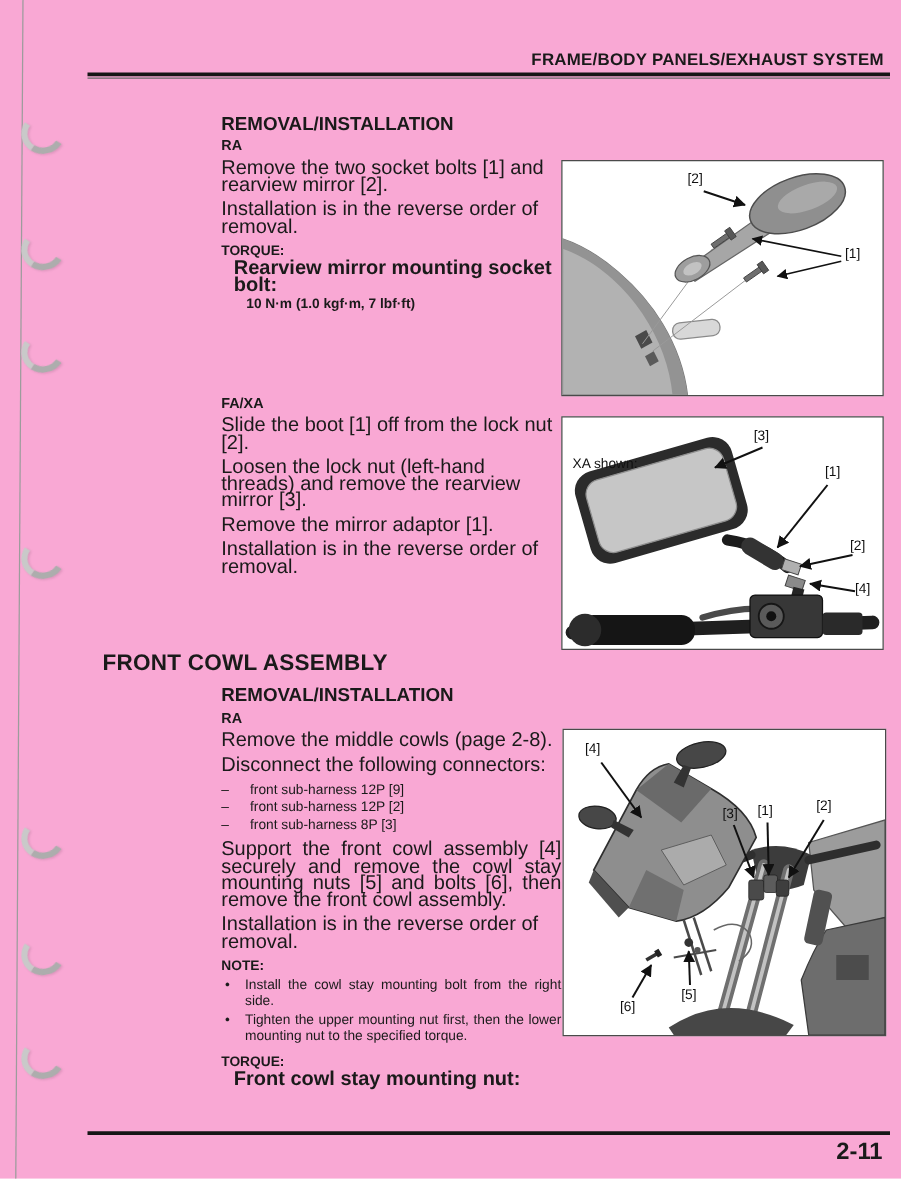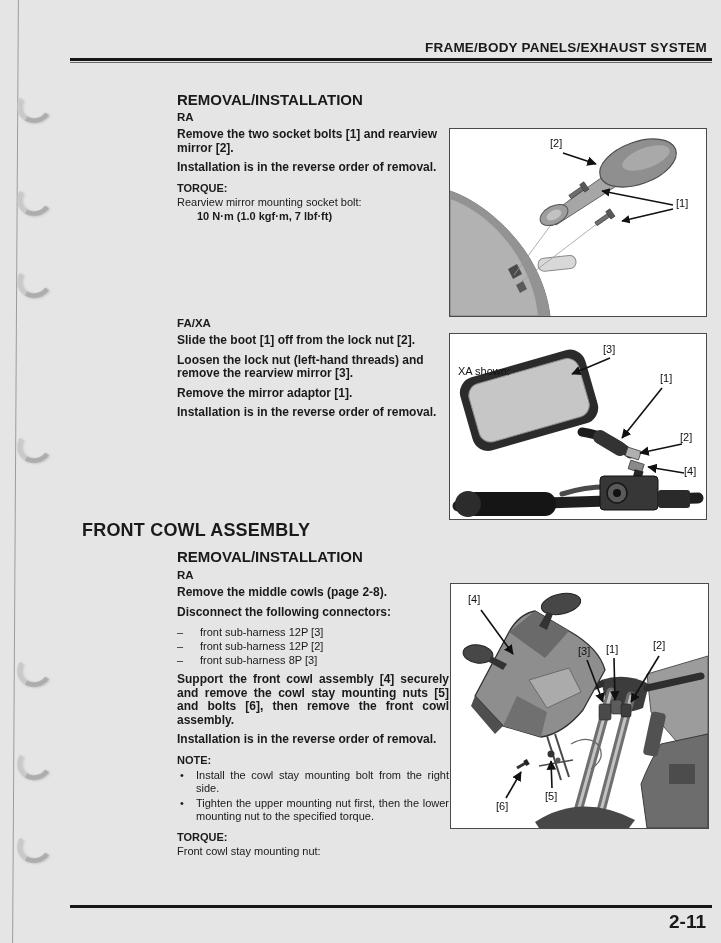--- a/index.html
+++ b/index.html
@@ -1,37 +1,37 @@
 <!DOCTYPE html>
 <html><head>
 <meta charset="utf-8">
 <style>
   html,body{margin:0;padding:0;background:#ffffff;}
-  .page{position:relative;width:721px;height:943px;background:#e5e5e5;
+  .page{position:relative;width:721px;height:943px;background:#f9a8d4;
         font-family:"Liberation Sans",sans-serif;color:#1a1a1a;overflow:hidden;}
   .page-edge{position:absolute;left:15px;top:-4px;height:952px;width:1px;
              background:#9c9c9c;transform:rotate(0.35deg);}
   .ring{position:absolute;left:17px;width:25px;height:23px;border:5px solid;
         border-color:transparent transparent #adadad #c9c9c9;border-radius:50%;
         transform:rotate(-12deg);filter:drop-shadow(1px 1px 1px rgba(0,0,0,0.12));}
   .header-title{position:absolute;top:40px;left:0;right:14px;text-align:right;
         font-size:13.5px;font-weight:bold;letter-spacing:0.2px;}
   .rule-top{position:absolute;left:70px;top:58px;width:642px;}
   .rule-top .thick{height:3px;background:#161616;}
   .rule-top .thin{height:1px;background:#6a6a6a;margin-top:1px;}
   .rule-bottom{position:absolute;left:70px;top:905px;width:642px;height:2.5px;background:#161616;}
   .page-number{position:absolute;top:911px;right:15px;font-size:19px;font-weight:bold;text-align:center;}
   .h1{position:absolute;font-size:18px;font-weight:bold;letter-spacing:0.2px;}
   .h2{position:absolute;font-size:15px;font-weight:bold;}
   .tblock{position:absolute;left:177px;width:272px;}
   .model{font-size:11.5px;font-weight:bold;margin:0 0 5px 0;}
-  .tblock p{font-size:12px;line-height:13.5px;margin:0 0 6px 0;font-weight:bold;}
+  .tblock p{font-size:16px;line-height:13.5px;margin:0 0 6px 0;}
   .torque{margin-top:2px;}
   .torque .t-head{font-size:11px;font-weight:bold;line-height:14px;}
-  .torque .t-item{font-size:11px;font-weight:normal;line-height:14px;margin-left:0;}
+  .torque .t-item{font-size:16px;font-weight:bold;line-height:14px;margin-left:10px;}
   .torque .t-value{font-size:11px;font-weight:bold;line-height:14px;margin-left:20px;}
   .dashlist{margin:6px 0 6px 0;}
   .dashlist .row{display:flex;font-size:11px;line-height:14px;}
   .dashlist .b{width:23px;flex:none;}
   .just{text-align:justify;}
   .notelist .row{display:flex;font-size:11px;line-height:13px;margin-bottom:2px;}
   .notelist .b{width:16px;flex:none;padding-left:3px;}
   .notelist .nt{flex:1;text-align:justify;}
   .figure{position:absolute;border:1px solid #4a4a4a;background:#fff;}
   .figure svg{position:absolute;left:0;top:0;}
@@ -159,21 +159,21 @@
   <div class="h1" style="left:82px;top:520px">FRONT COWL ASSEMBLY</div>
   <div class="h2" style="left:177px;top:548px">REMOVAL/INSTALLATION</div>
 
   <div class="tblock" style="top:569px">
     <div class="model">RA</div>
     <p>Remove the middle cowls (page 2-8).</p>
     <p>Disconnect the following connectors:</p>
     <div class="dashlist">
       <div class="row">
         <span class="b">–</span>
-        <span>front sub-harness 12P [3]</span>
+        <span>front sub-harness 12P [9]</span>
       </div>
       <div class="row">
         <span class="b">–</span>
         <span>front sub-harness 12P [2]</span>
       </div>
       <div class="row">
         <span class="b">–</span>
         <span>front sub-harness 8P [3]</span>
       </div>
     </div>

